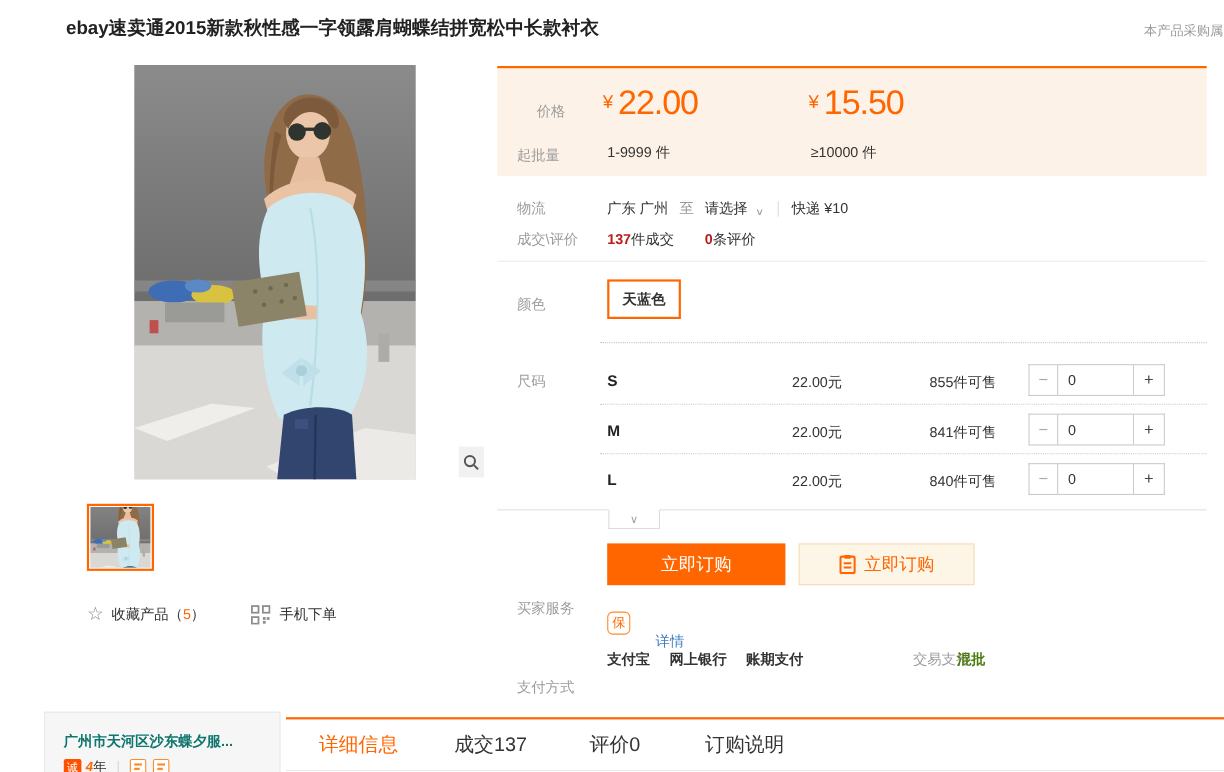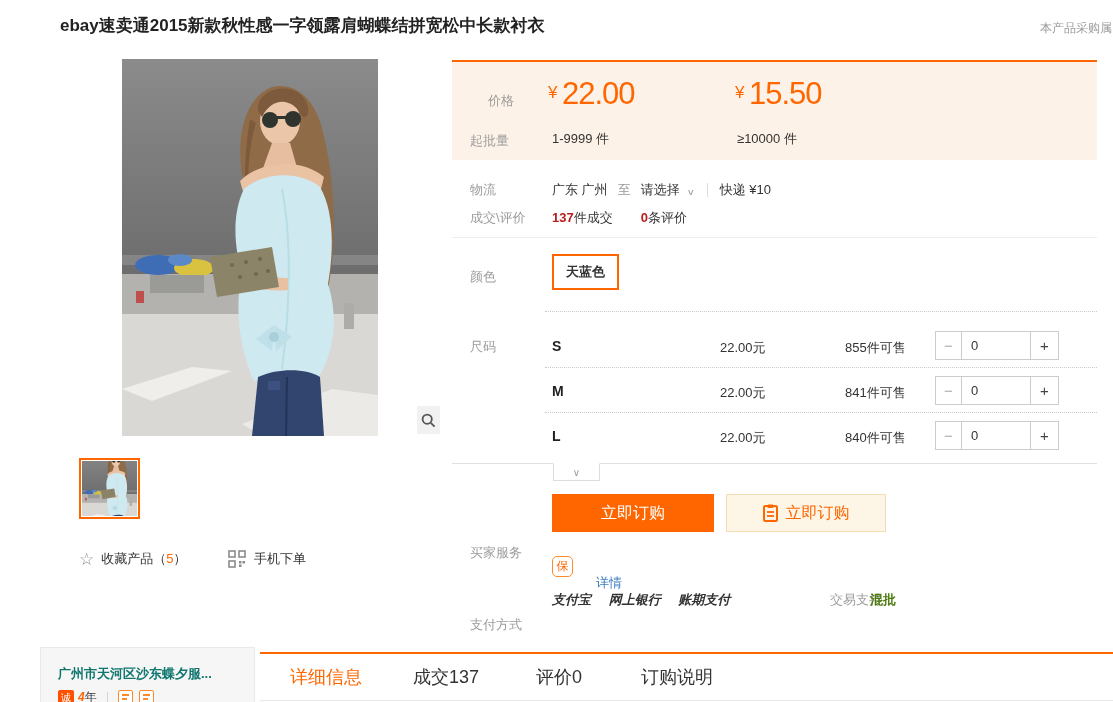--- a/index.html
+++ b/index.html
@@ -90,21 +90,21 @@
   .svc-row .lbl { left:18px; top:4px; }
   .svc-vals { position:absolute; left:100px; top:0; display:flex; align-items:center; }
   .badge-bao { width:21px; height:21px; border:1px solid #ff8a2b; border-radius:5px; color:#ff6600;
     font-size:12px; display:flex; align-items:center; justify-content:center; margin-right:9px; background:#fff; }
   .svc-text { color:#333; }
   .svc-link { color:#3c7ebf; margin-left:14px; text-decoration:none; cursor:pointer;margin-top:34px; }
 
   .pay-row { left:452px; top:589px; width:645px; height:22px; font-size:13px; }
   .pay-row .lbl { left:18px; top:2px;margin-top:25px; }
   .pay-vals { position:absolute; left:100px; top:2px; color:#333; font-weight:bold; }
-  .pay-vals span { margin-right:14px;font-style:italic; }
+  .pay-vals span { margin-right:14px; }
   .trade-lbl { position:absolute; left:338px; top:2px; color:#9c9c9c;margin-left:40px; }
   .trade-val { position:absolute; left:418px; top:2px; color:#4d7c0f; font-weight:bold; }
 
   
   .seller-box { left:40px; top:647px; width:215px; height:60px; background:#f6f6f6; border:1px solid #e9e9e9; }
   .seller-name { position:absolute; left:17px; top:17px; font-size:13px; color:#0f766e; font-weight:bold;
     white-space:nowrap; cursor:pointer; }
   .seller-badges { position:absolute; left:17px; top:41px; display:flex; align-items:center; }
   .badge-cheng { width:16px; height:16px; background:#ff5000; color:#fff; font-size:10px;
     display:flex; align-items:center; justify-content:center; border-radius:2px; }

